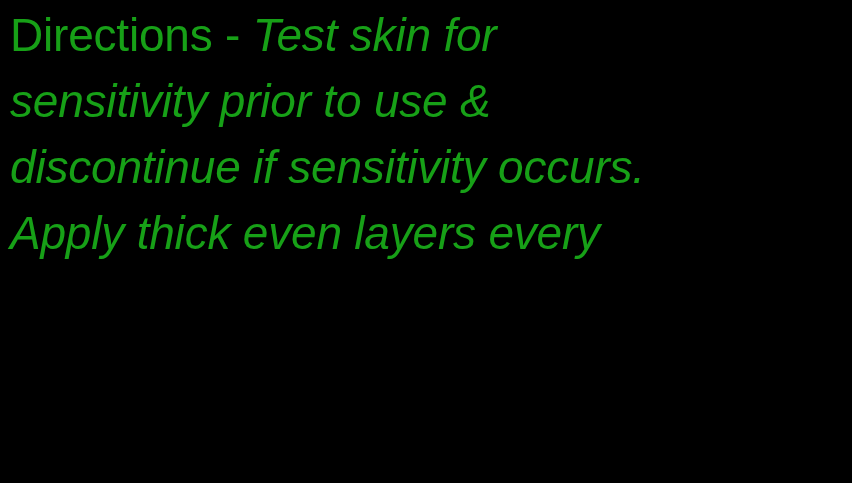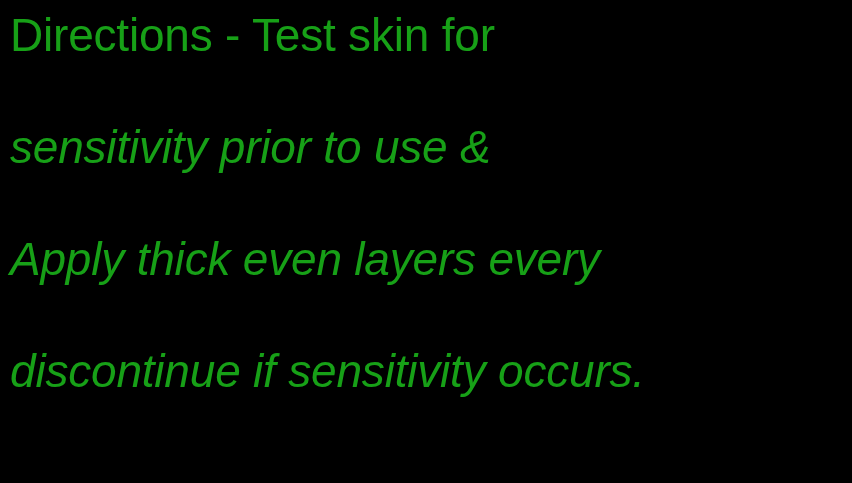--- a/index.html
+++ b/index.html
@@ -44,41 +44,41 @@
     white-space: nowrap;
   }
 
   .lead-label {
     font-weight: normal;
     font-style: normal;
   }
 
   .body-text {
     font-weight: normal;
+    font-style: italic;
   }
 
   .line-italic {
     font-weight: normal;
     font-style: italic;
-    margin-top: 46px;
   }
 </style>
 </head>
 <body>
 
 <div id="label-panel">
 
   <div id="directions-block">
 
     <div class="text-line"><span class="lead-label">Directions</span><span class="lead-label"> - </span><span class="body-text">Test skin for</span></div>
 
     <div class="text-line line-italic">sensitivity prior to use &amp;</div>
 
+    <div class="text-line line-italic">discontinue if sensitivity occurs.</div>
+
     <div class="text-line line-italic">Apply thick even layers every</div>
-
-    <div class="text-line line-italic">discontinue if sensitivity occurs.</div>
 
 
 
 
   </div>
 
 </div>
 
 </body></html>

